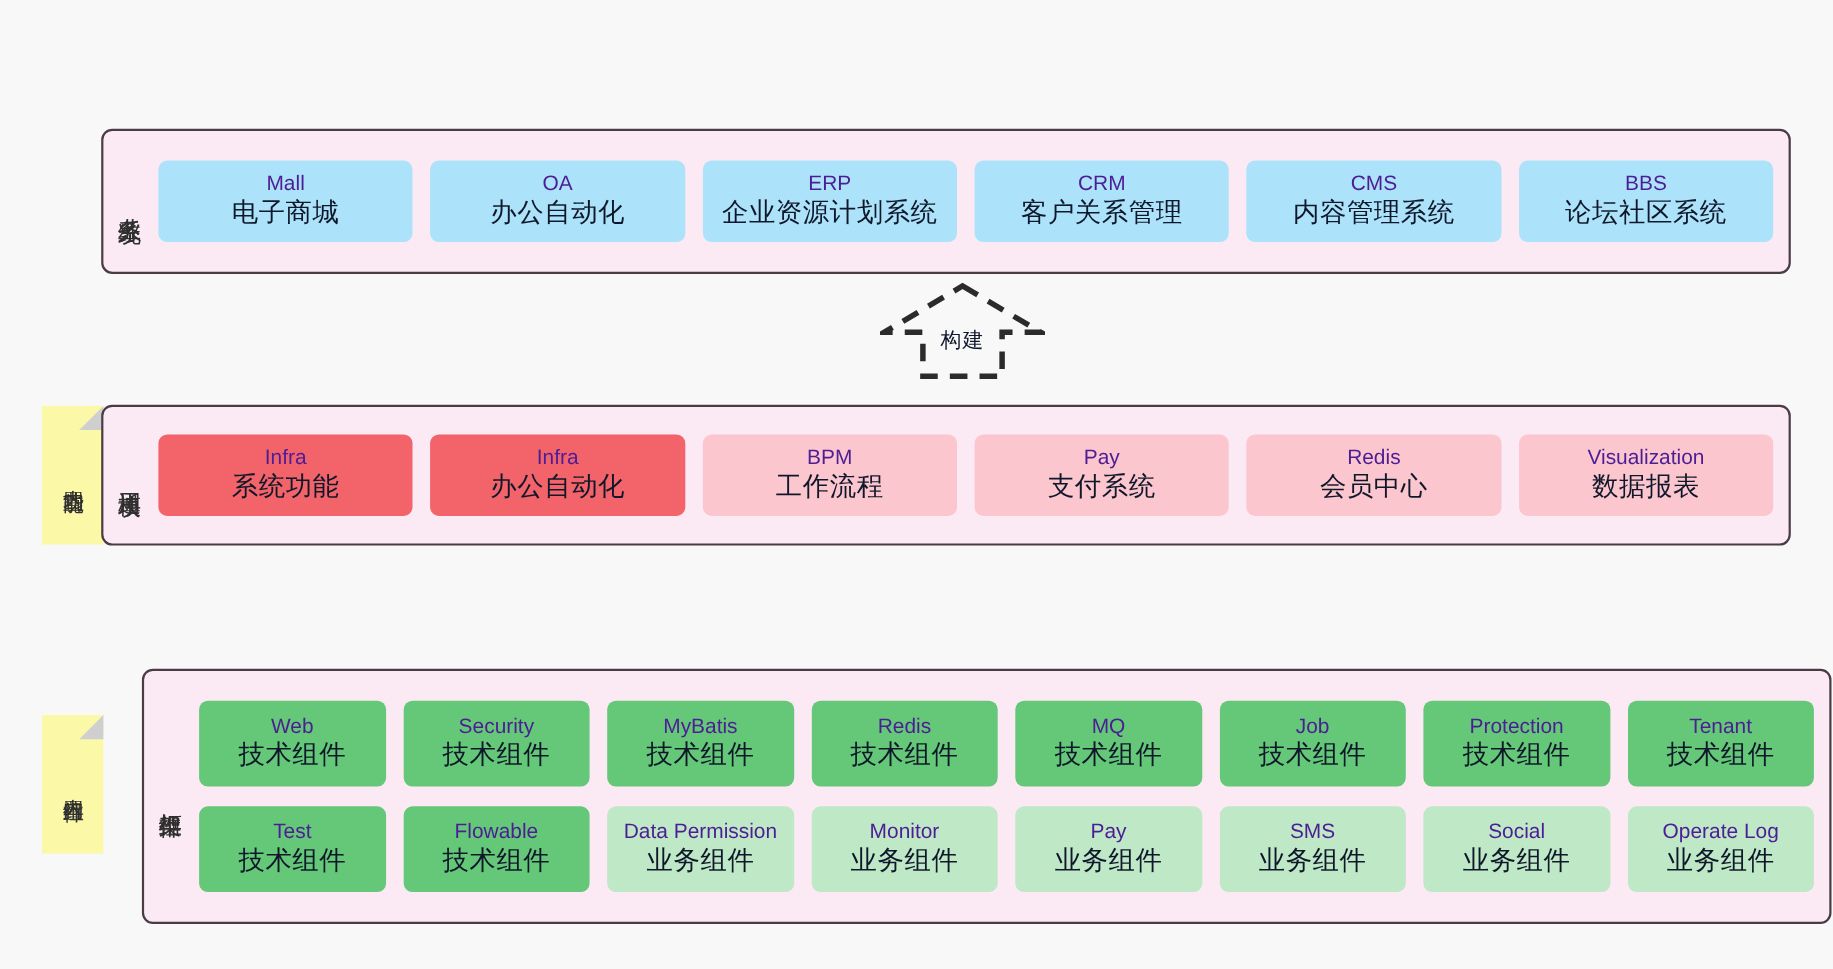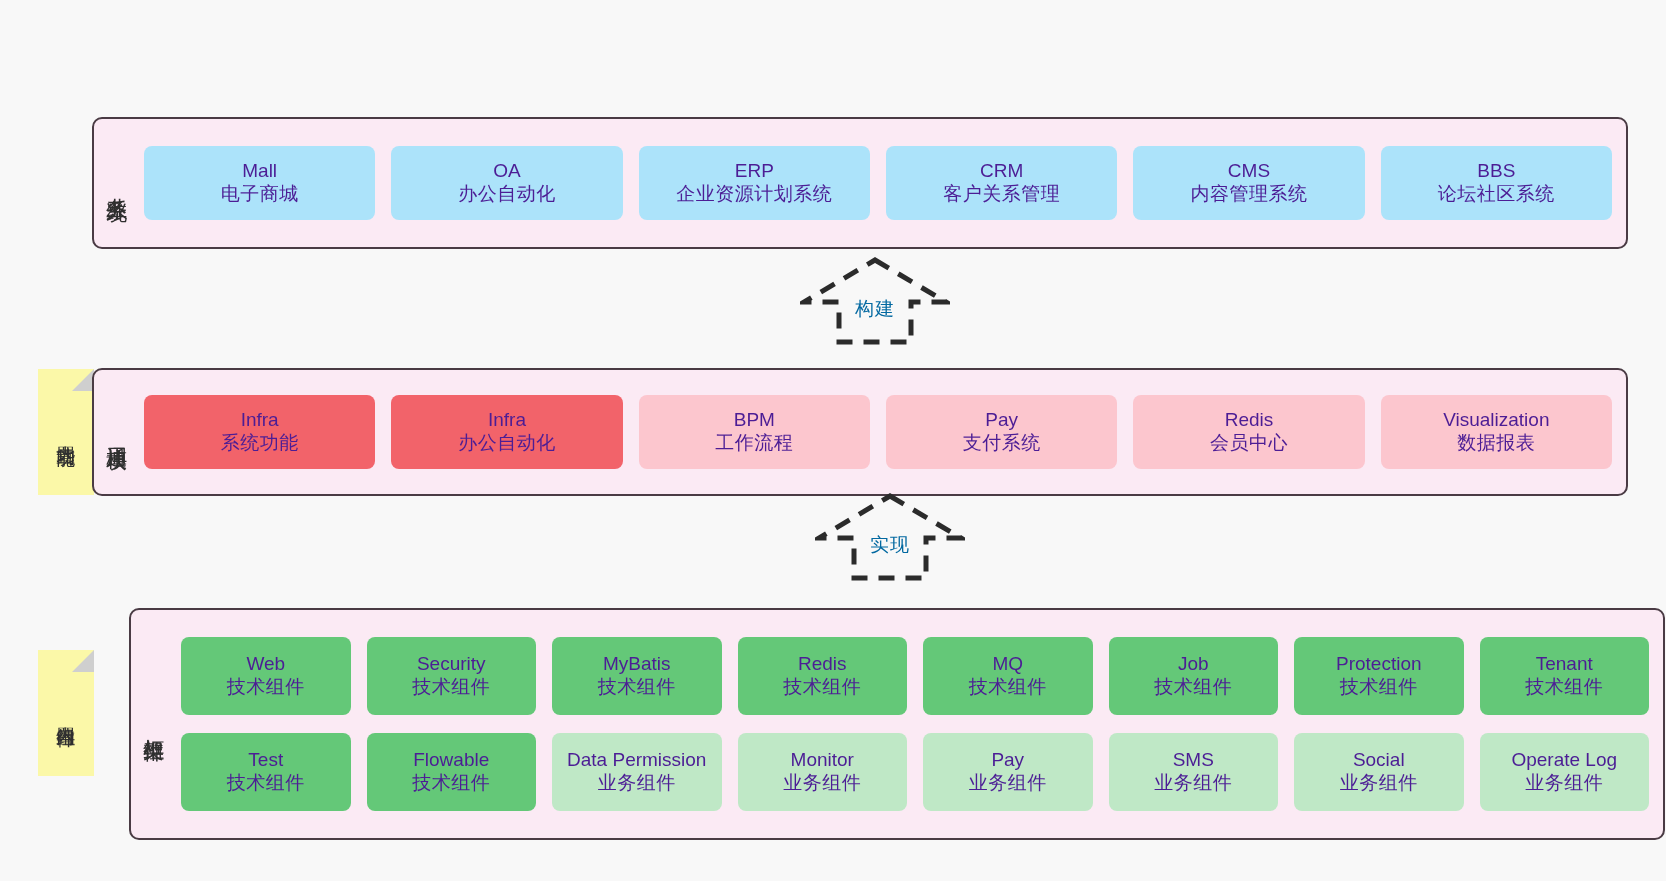--- a/index.html
+++ b/index.html
@@ -74,22 +74,22 @@
     text-align: center;
     box-sizing: border-box;
     padding: 6px 4px;
     line-height: 1.2;
   }
   .box .en {
     font-size: 19px;
     color: #4c1d95;
   }
   .box .cn {
-    font-size: 19px;
-    color: #4c1d95;
+    font-size: 24px;
+    color: #0f172a;
     letter-spacing: 0.5px;
   }
   .box.blue   { background: #ace3fa; }
   .box.red    { background: #f2636a; }
   .box.pink   { background: #fcc6ce; }
   .box.green  { background: #64c878; }
   .box.lgreen { background: #bfe8c6; }
 
   
   #layer-business  { left: 92px;  top: 117px; width: 1536px; height: 132px; }
@@ -130,21 +130,21 @@
     border-color: transparent transparent #cfcfcf transparent;
   }
   #tag-common    { left: 38px; top: 369px; height: 126px; }
   #tag-framework { left: 38px; top: 650px; height: 126px; }
 
   
   .arrow-group { position: absolute; }
   .arrow-label {
     position: absolute;
     font-size: 19px;
-    color: #0369a1;
+    color: #0f172a;
     letter-spacing: 1px;
     white-space: nowrap;
     transform: translate(-50%, -50%);
   }
   #arrow-build  { left: 800px; top: 256px; width: 150px; height: 90px; }
   #arrow-build .arrow-label  { left: 75px; top: 53px; }
   #arrow-impl   { left: 815px; top: 492px; width: 150px; height: 90px; }
   #arrow-impl .arrow-label   { left: 75px; top: 53px; }
 </style>
 </head>
@@ -219,26 +219,20 @@
           <span class="cn">会员中心</span>
         </div>
         <div class="box pink">
           <span class="en">Visualization</span>
           <span class="cn">数据报表</span>
         </div>
       </div>
     </div>
   </div>
 
-  <div class="arrow-group" id="arrow-impl">
-    <svg width="150" height="90" viewBox="0 0 150 90">
-      <polygon points="75,4 146,46 111,46 111,86 39,86 39,46 4,46" fill="none" stroke="#2b2b2b" stroke-width="5" stroke-dasharray="16,11" stroke-linejoin="miter"></polygon>
-    </svg>
-    <span class="arrow-label">实现</span>
-  </div>
 
   <div class="tag" id="tag-framework">
     <span>内置组件</span>
   </div>
   <div class="layer" id="layer-framework">
     <div class="layer-title">框架组件</div>
     <div class="layer-body">
 
       <div class="row">
         <div class="box green">

